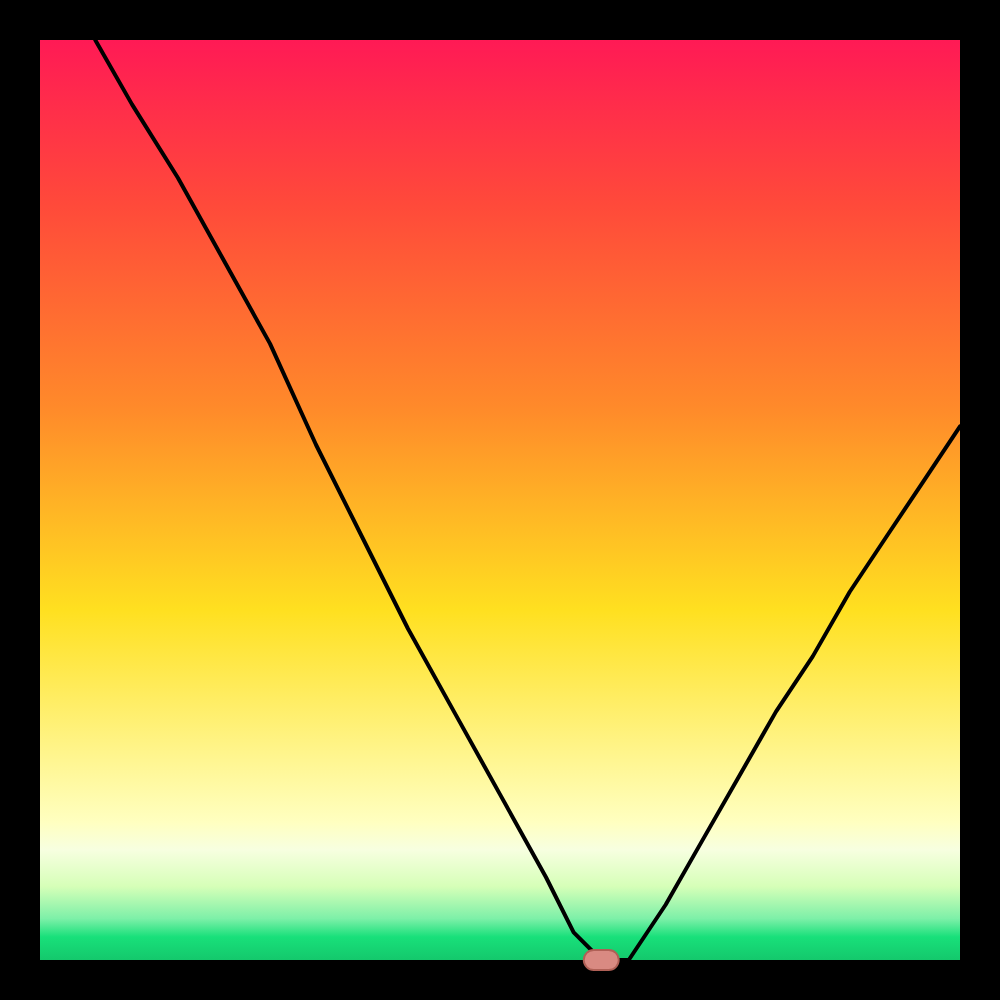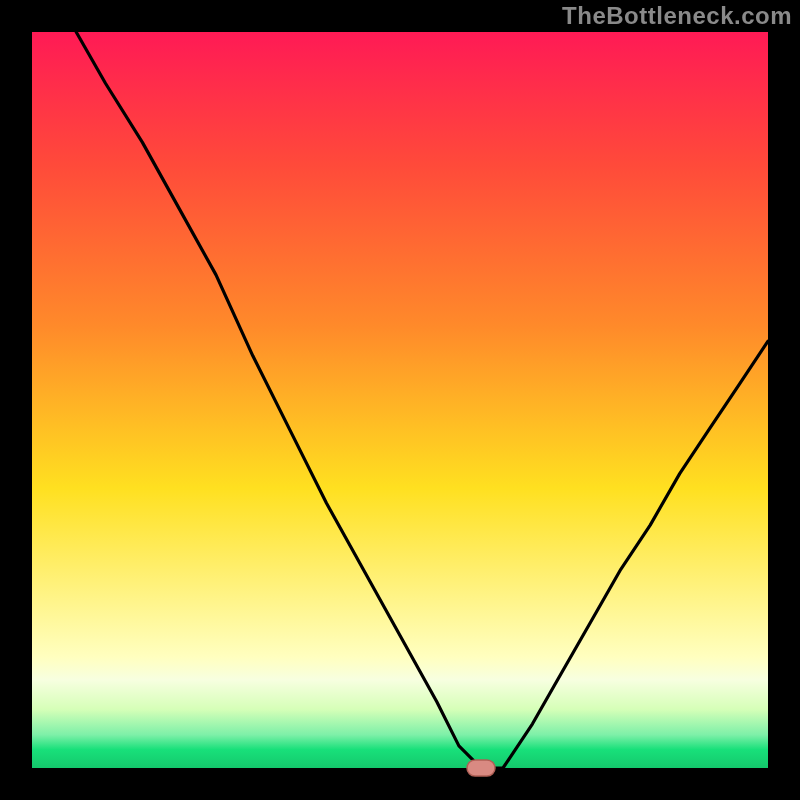--- a/index.html
+++ b/index.html
@@ -26,21 +26,20 @@
     letter-spacing: 0.5px;
     z-index: 10;
     user-select: none;
   }
   svg { display: block; }
 </style>
 </head>
 <body>
 
 <div class="chart-wrap">
-  <div class="watermark">TheBottleneck.com</div>
   <svg id="chart-svg" width="800" height="800" viewBox="0 0 800 800">
       <defs>
         <linearGradient id="bg-grad" x1="0" y1="0" x2="0" y2="1">
           <stop offset="0%" stop-color="#ff1a55"></stop>
           <stop offset="18%" stop-color="#ff4a3a"></stop>
           <stop offset="40%" stop-color="#ff8a2a"></stop>
           <stop offset="62%" stop-color="#ffe020"></stop>
           <stop offset="85%" stop-color="#ffffc0"></stop>
           <stop offset="88%" stop-color="#f7ffe0"></stop>
           <stop offset="92%" stop-color="#d6ffb8"></stop>

